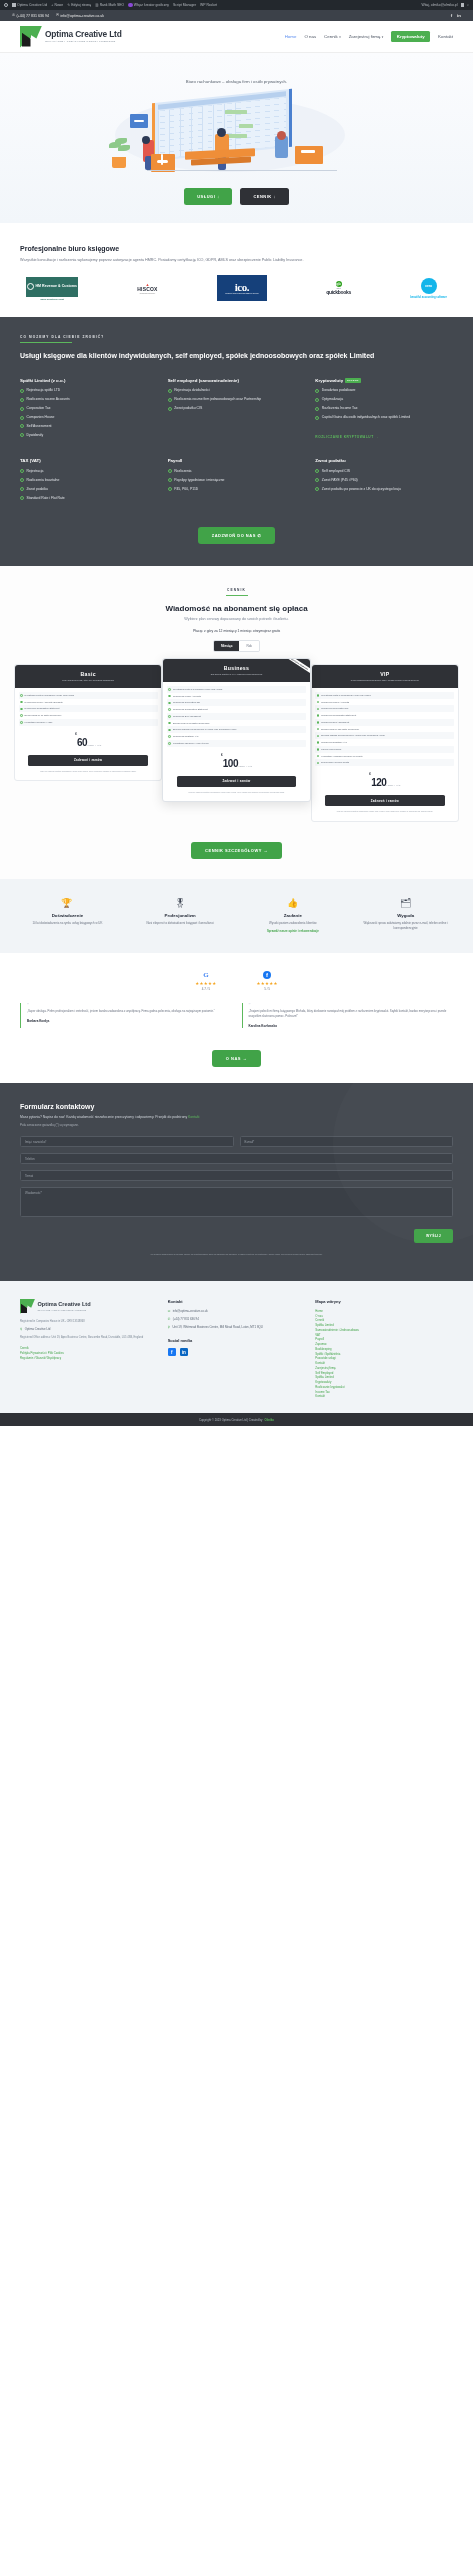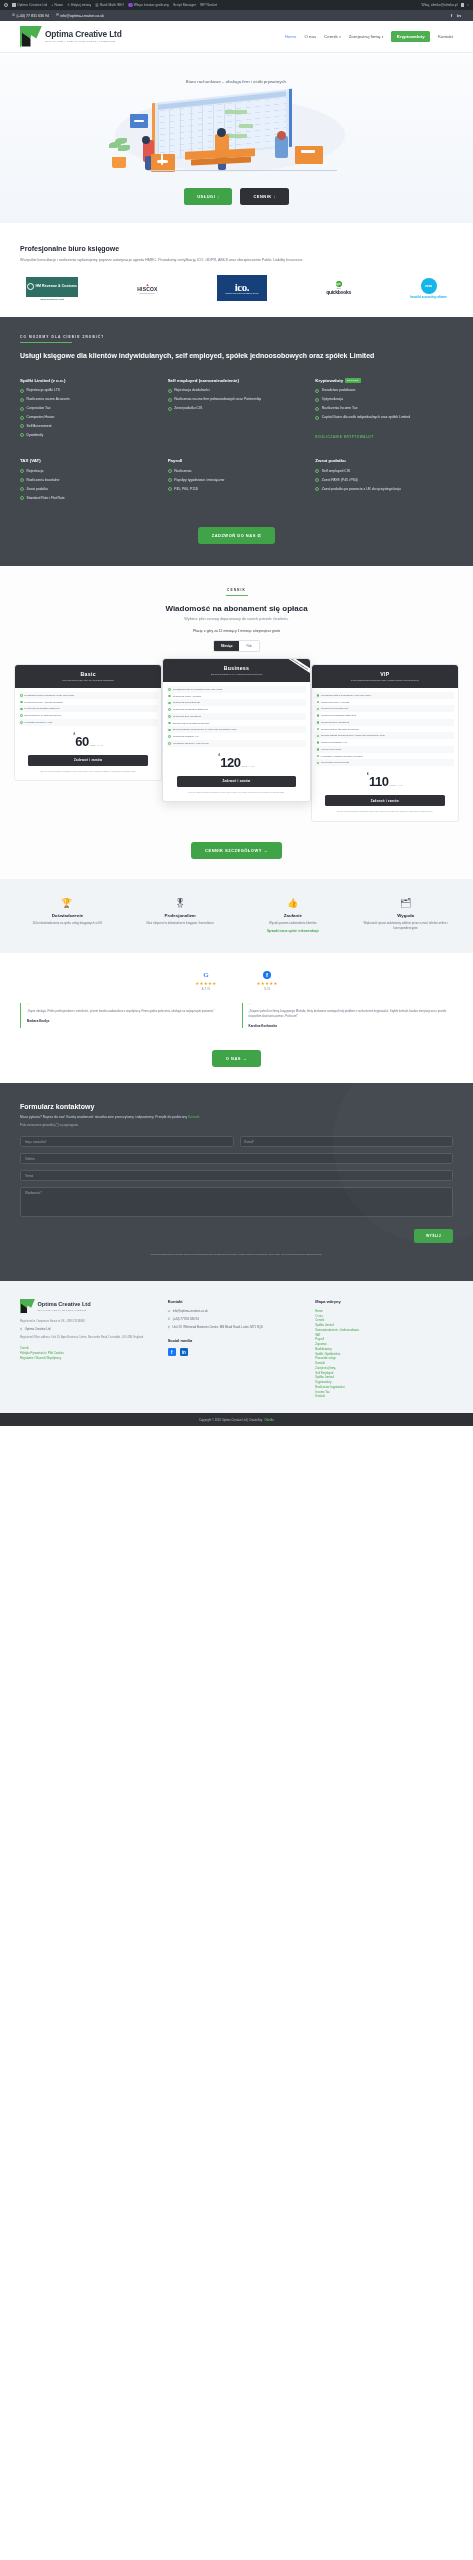--- a/index.html
+++ b/index.html
@@ -115,21 +115,21 @@
   .plan-h{background:#2f3136;color:#fff;padding:6px 4px;border-radius:3px 3px 0 0;position:relative;overflow:hidden}
   .plan-h .nm{font-size:5.2px;font-weight:700;letter-spacing:.3px}
   .plan-h .ds{font-size:2.2px;color:#c7ccd3;line-height:1.45;margin-top:2px}
   .plan-h .ribbon{position:absolute;right:-11px;top:3.5px;background:#fff;color:#2f3136;font-size:1.8px;font-weight:700;padding:.8px 11px;transform:rotate(33deg)}
   .plan-b{padding:4px 3.5px 5px}
   .plan-b .row{display:flex;gap:2px;align-items:flex-start;font-size:2.2px;color:#56606e;line-height:1.35;padding:1.9px 1.5px;border-radius:.8px}
   .plan-b .row:nth-child(odd){background:#f6f8fa}
   .plan .tick{flex:0 0 auto;width:2.6px;height:2.6px;border-radius:50%;border:.4px solid #5cb85c;color:#5cb85c;font-size:1.8px;display:flex;align-items:center;justify-content:center;margin-top:.25px}
   .price{margin-top:6px;font-weight:700;color:#1d2330}
   .price .cur{font-size:3.4px;vertical-align:top}
-  .price .amt{font-size:13px;letter-spacing:-.5px}
+  .price .amt{font-size:10px;letter-spacing:-.5px}
   .price .per{font-size:2.4px;color:#8a929e;font-weight:400}
   .plan-cta{display:block;margin:5px auto 0;background:#2f3136;color:#fff;font-size:2.8px;font-weight:700;letter-spacing:.3px;padding:3.5px 0;border-radius:1.6px;width:86%}
   .plan-foot{font-size:1.9px;color:#9aa2ad;line-height:1.45;margin-top:4px;padding:0 3px 3px}
   .pricing .bigbtn{margin-top:16px}
 
   
   .feats{background:#f1f4f7;padding:20px 14px}
   .frow{display:flex;gap:6px}
   .feat{flex:1;text-align:center}
   .feat .fi{font-size:9px;color:#3b4250;line-height:1}
@@ -582,21 +582,21 @@
               <span>Bieżąca obsługa korespondencji z HMRC oraz Companies House</span>
             </div>
           <div class="row">
               <span class="tick">✓</span>
               <span>Rozliczenia kwartalne VAT</span>
             </div>
           <div class="row">
               <span class="tick">✓</span>
               <span>Konsultacje księgowe e-mail i telefon</span>
             </div>
-          <div class="price"><span class="cur">£</span><span class="amt">120</span><span class="per">/ mies. + VAT</span></div>
+          <div class="price"><span class="cur">£</span><span class="amt">100</span><span class="per">/ mies. + VAT</span></div>
           <a class="plan-cta">Zadzwoń i zamów</a>
           <div class="plan-foot">Plan nie zawiera kosztów Companies House oraz HMRC. Ceny mogą ulec zmianie w zależności od zakresu usług.</div>
         </div>
       </div>
 
       <div class="plan">
         <div class="plan-h">
           <div class="nm">VIP</div>
           <div class="ds">Pełna obsługa księgowa spółek LTD i większych firm jednoosobowych</div>
         </div>
@@ -638,21 +638,21 @@
               <span>Payroll oraz Pension</span>
             </div>
           <div class="row">
               <span class="tick">✓</span>
               <span>Konsultacje i wsparcie księgowe bez limitu</span>
             </div>
           <div class="row">
               <span class="tick">✓</span>
               <span>Dedykowany opiekun klienta</span>
             </div>
-          <div class="price"><span class="cur">£</span><span class="amt">110</span><span class="per">/ mies. + VAT</span></div>
+          <div class="price"><span class="cur">£</span><span class="amt">120</span><span class="per">/ mies. + VAT</span></div>
           <a class="plan-cta">Zadzwoń i zamów</a>
           <div class="plan-foot">Plan nie zawiera kosztów Companies House oraz HMRC. Ceny mogą ulec zmianie w zależności od zakresu usług.</div>
         </div>
       </div>
 
     </div>
 
     <div class="bigbtn"><a class="btn-green">CENNIK SZCZEGÓŁOWY →</a></div>
   </section>
 

